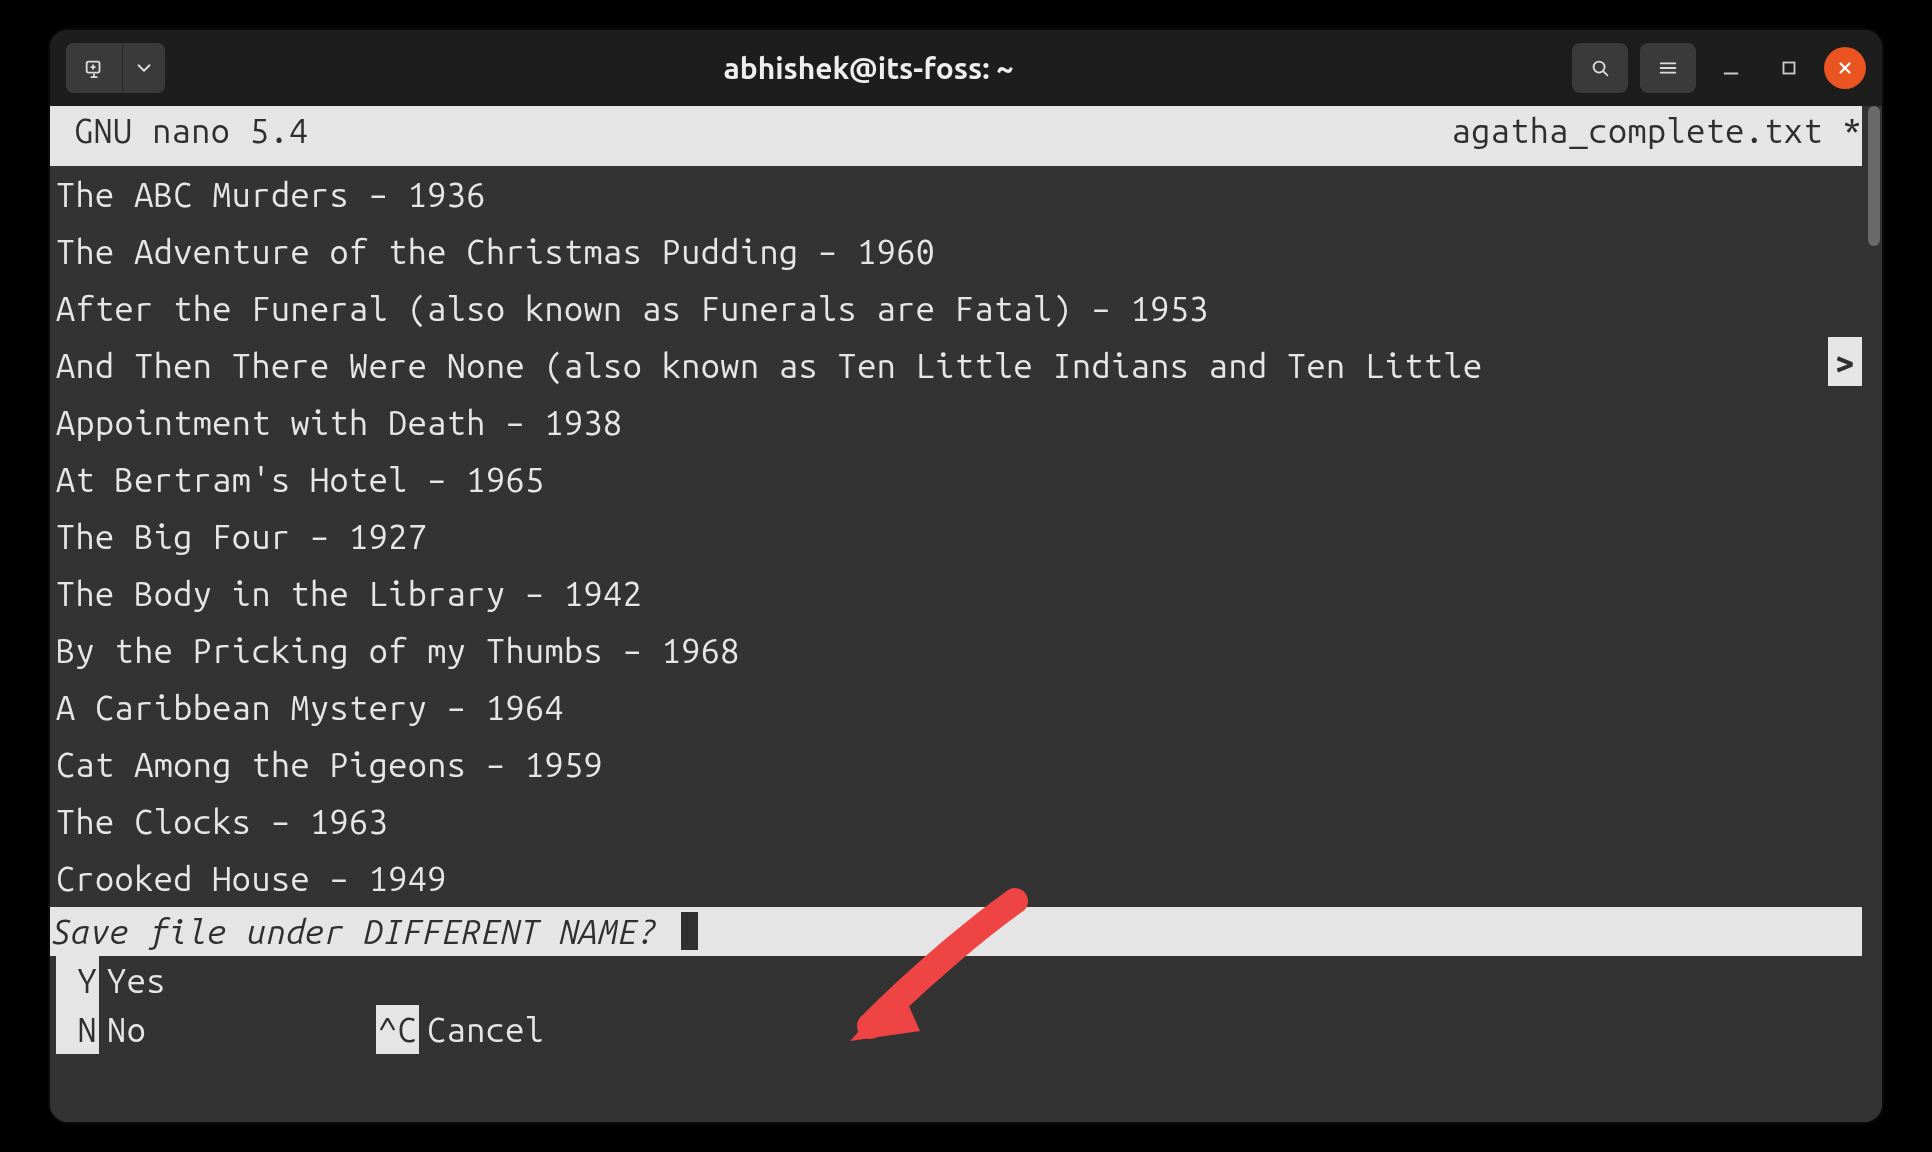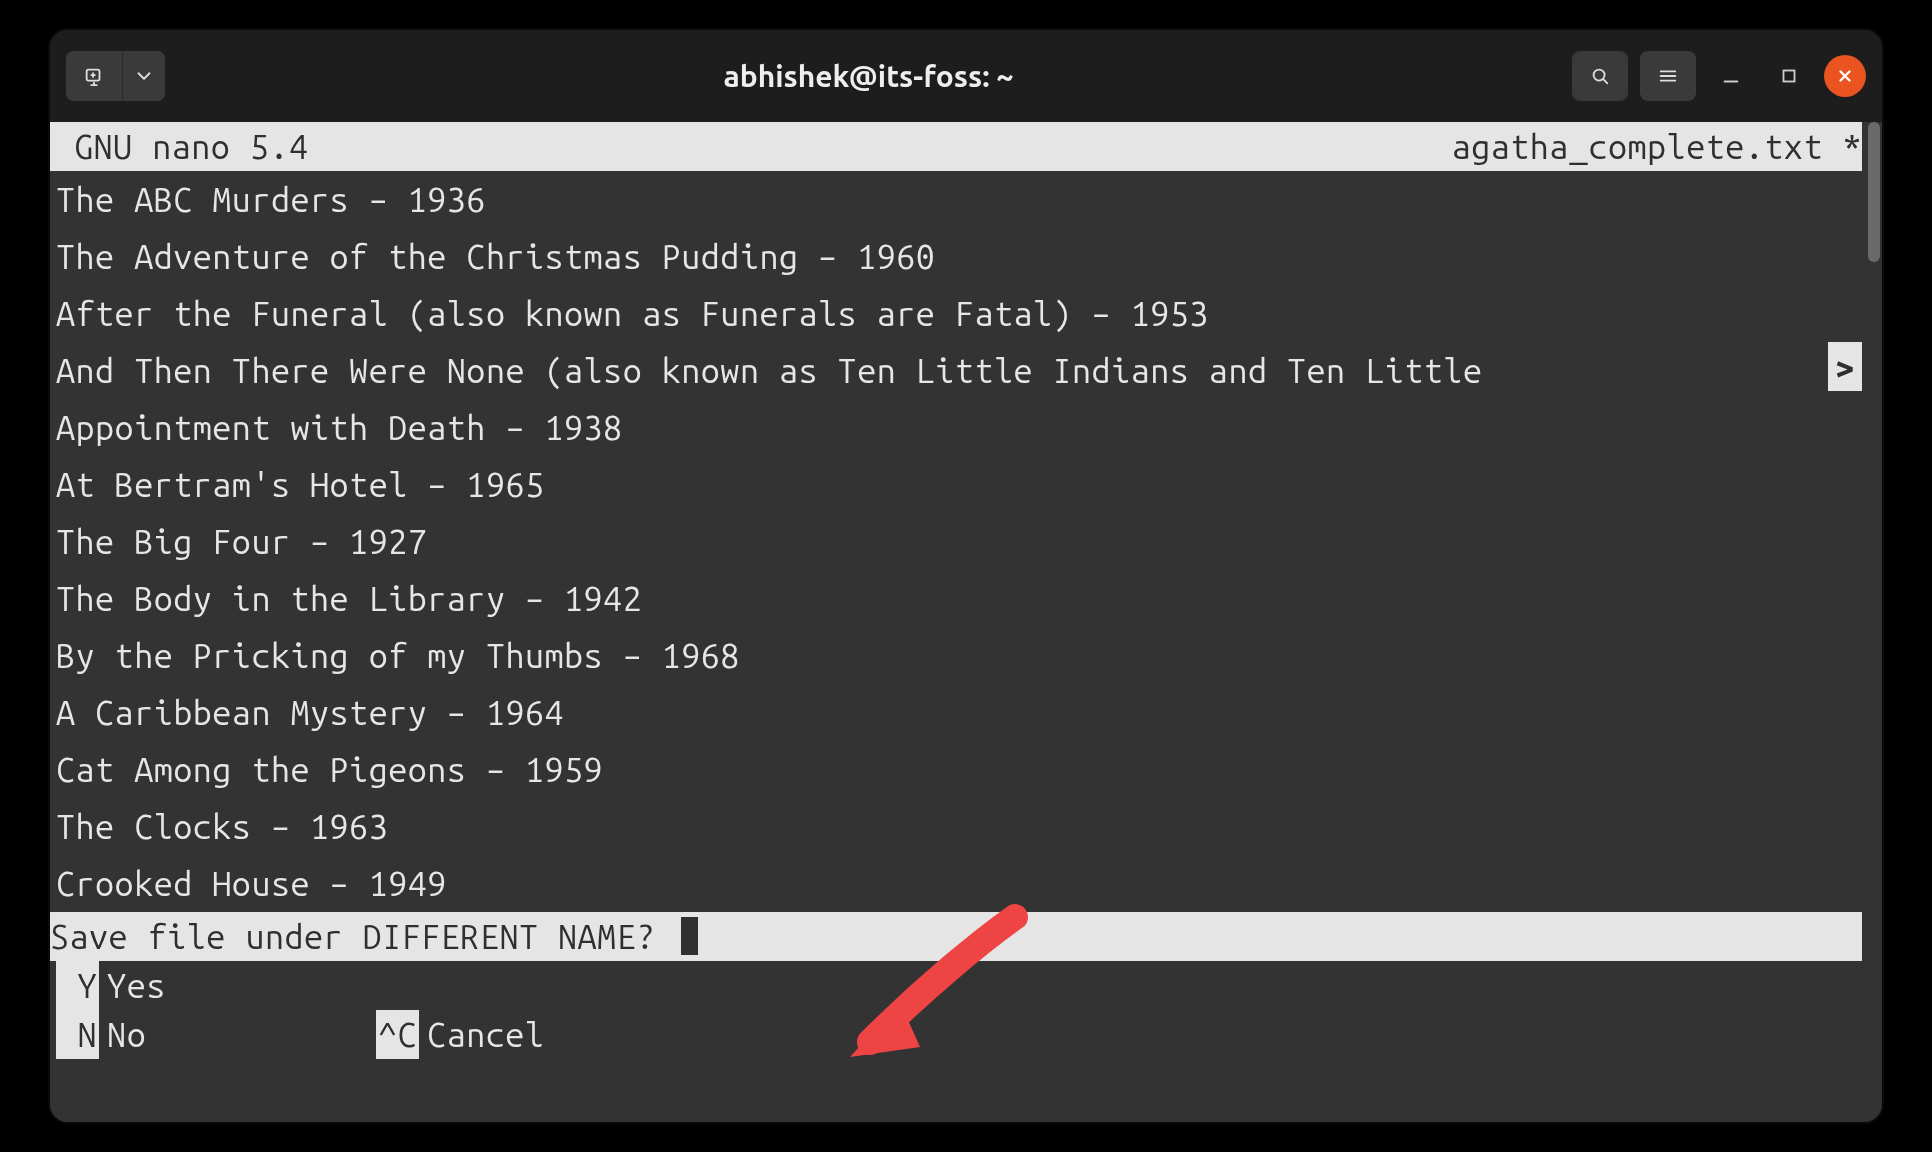--- a/index.html
+++ b/index.html
@@ -33,21 +33,21 @@
     background: var(--bg-window);
     border-radius: 18px;
     box-shadow: 0 0 0 2px #0a0a0a;
     overflow: hidden;
   }
   .titlebar {
     height: 76px;
     background: var(--bg-titlebar);
     display: flex;
     align-items: center;
-    padding: 8px 16px;
+    padding: 0 16px;
     gap: 25px;
     color: #ddd;
   }
   .tb-left, .tb-right { display: flex; align-items: center; gap: 12px; }
   .tb-center {
     flex: 1;
     text-align: center;
     font-weight: 700;
     font-size: 30px;
     font-family: "Ubuntu", "DejaVu Sans", system-ui, sans-serif;
@@ -117,21 +117,21 @@
   }
 
   .row { white-space: pre; padding: 4px 6px; height: 49px; }
   .row.inverse, .hdr.inverse {
     background: var(--bg-inverse);
     color: var(--fg-inverse);
   }
 
   .hdr {
     display: flex;
-    height: 49px;
+    height: 60px;
     background: var(--bg-inverse);
     color: var(--fg-inverse);
   }
   .hdr span { white-space: pre; }
   .hdr-left { flex: 0 0 auto; padding-left: 24px; }
   .hdr-center { flex: 1; text-align: right; padding-left: 330px; }
 
   .overflow-marker {
     position: absolute;
     right: 0;
@@ -144,21 +144,21 @@
     justify-content: center;
     font-weight: 700;
   }
 
   .prompt-row {
     display: flex;
     height: 49px;
     background: var(--bg-inverse);
     color: var(--fg-inverse);
   }
-  .prompt-row span { white-space: pre; }
+  .prompt-row span { white-space: pre; font-style: italic; }
   .cursor {
     display: inline-block;
     width: 17px;
     height: 38px;
     background: var(--fg-inverse);
     vertical-align: text-bottom;
     margin-left: 6px;
     margin-top: 5px;
   }
 

